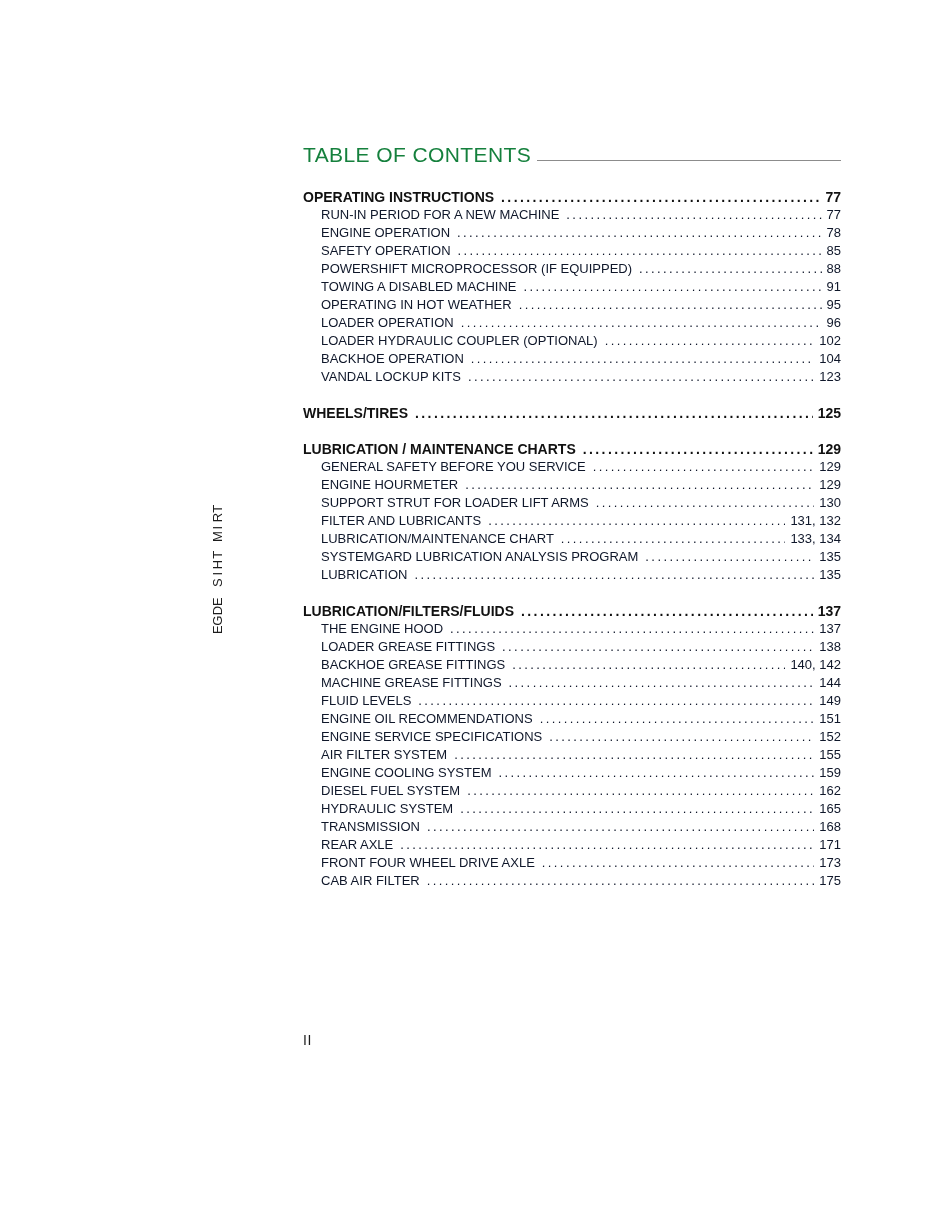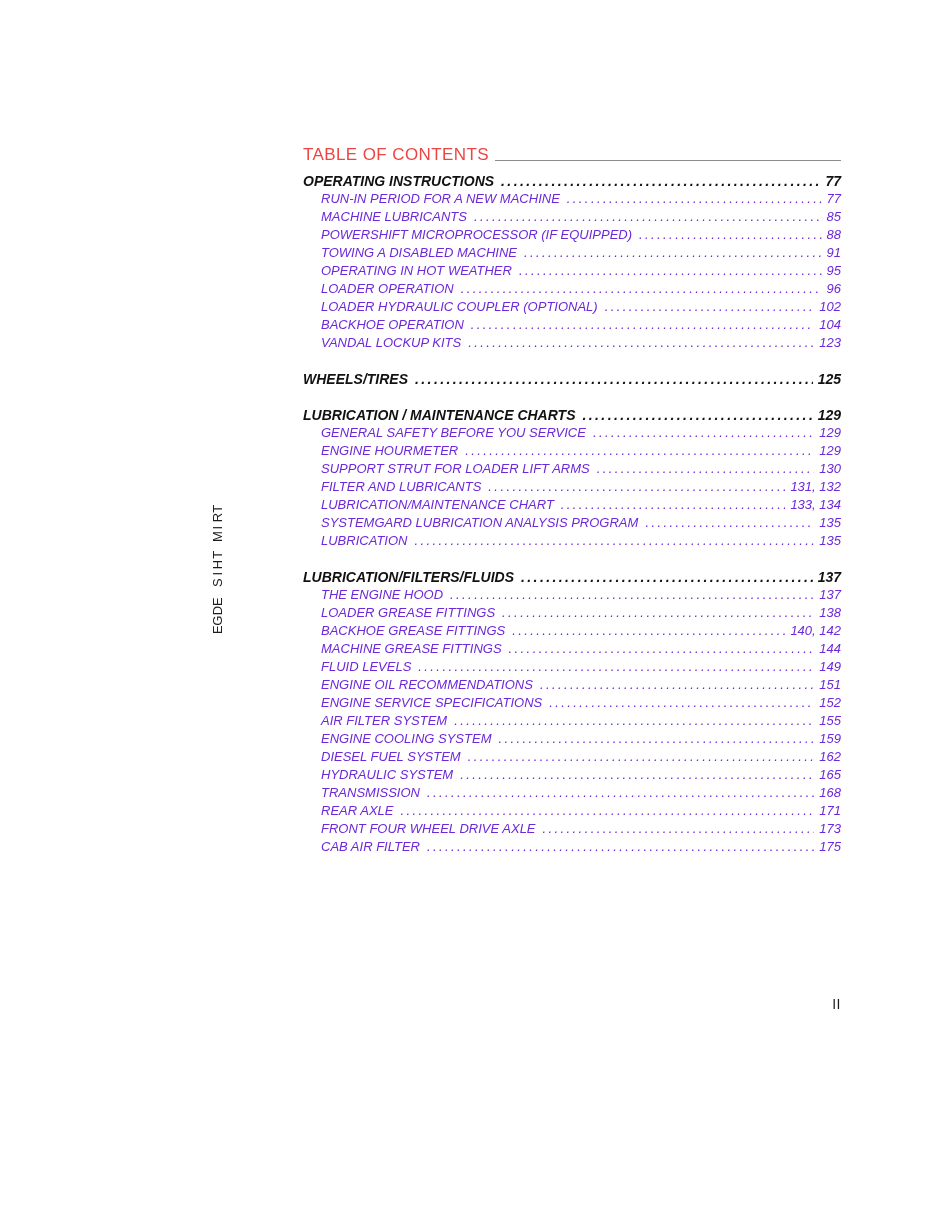--- a/index.html
+++ b/index.html
@@ -19,44 +19,43 @@
     position: absolute;
     left: 303px;
     top: 146px;
     width: 538px;
   }
   .header-row {
     display: flex;
     line-height: 18px;
   }
   .toc-title {
-    font-size: 17px;
+    font-size: 21px;
     letter-spacing: 0.4px;
     white-space: nowrap;
-    color: #ef4444;
+    color: #15803d;
   }
   .header-rule {
     flex: 1;
     margin-left: 6px;
     margin-bottom: 3px;
     border-bottom: 1.5px solid #8c8c8c;
   }
   #toc {
-    margin-top: 8px;
-    font-style: italic;
+    margin-top: 24px;
   }
   .toc-section + .toc-section {
     margin-top: 18px;
   }
   .row {
     display: flex;
     align-items: baseline;
     line-height: 18px;
     font-size: 13px;
-    color: #6d28d9;
+    color: #0f172a;
   }
   .row.section {
     font-weight: bold;
     font-size: 14px;
     color: #111;
   }
   .row.entry {
     padding-left: 18px;
   }
   .lbl {
@@ -90,23 +89,23 @@
     height: 9.3px;
     line-height: 9.3px;
     text-align: center;
     transform: rotate(-90deg);
     font-size: 13px;
     color: #1c1c1c;
   }
   .page-num {
     position: absolute;
     left: 303px;
-    top: 996px;
+    top: 1032px;
     width: 538px;
-    text-align: right;
+    text-align: left;
     font-size: 14px;
     color: #1b1b1b;
     letter-spacing: 0.5px;
   }
 </style>
 </head>
 <body>
 
 <div class="content">
   <div class="header-row">
@@ -119,21 +118,26 @@
           <span class="lbl">OPERATING INSTRUCTIONS</span>
           <span class="dots"></span>
           <span class="pg">77</span>
         </div>
         <div class="row entry">
           <span class="lbl">RUN-IN PERIOD FOR A NEW MACHINE</span>
           <span class="dots"></span>
           <span class="pg">77</span>
         </div>
         <div class="row entry">
-          <span class="lbl">MACHINE LUBRICANTS</span>
+          <span class="lbl">ENGINE OPERATION</span>
+          <span class="dots"></span>
+          <span class="pg">78</span>
+        </div>
+        <div class="row entry">
+          <span class="lbl">SAFETY OPERATION</span>
           <span class="dots"></span>
           <span class="pg">85</span>
         </div>
         <div class="row entry">
           <span class="lbl">POWERSHIFT MICROPROCESSOR (IF EQUIPPED)</span>
           <span class="dots"></span>
           <span class="pg">88</span>
         </div>
         <div class="row entry">
           <span class="lbl">TOWING A DISABLED MACHINE</span>

